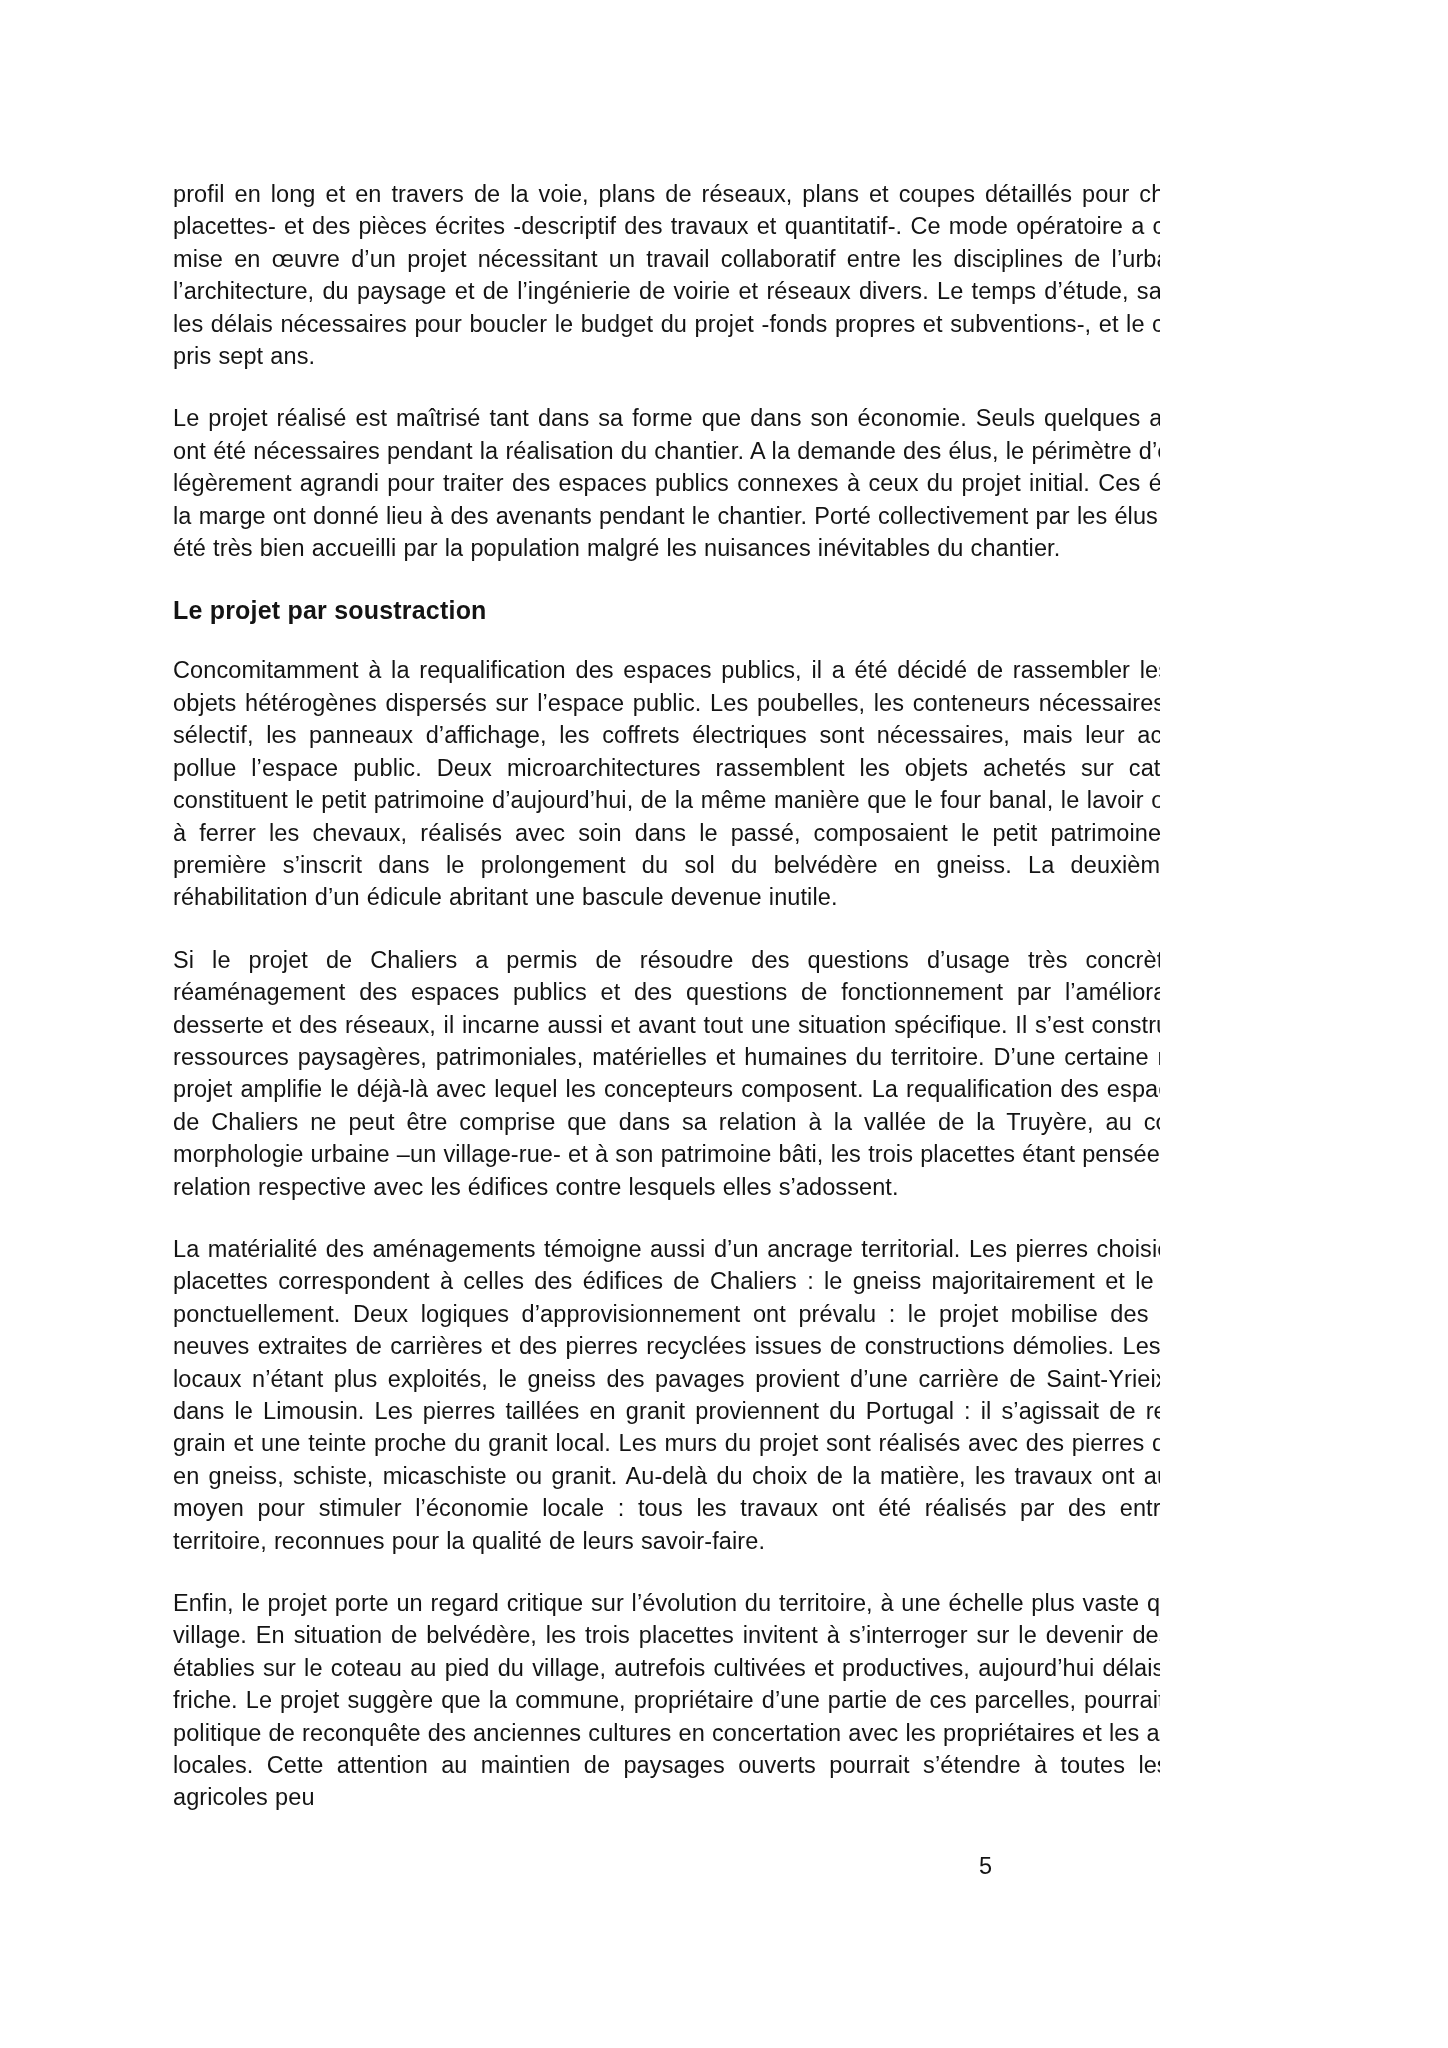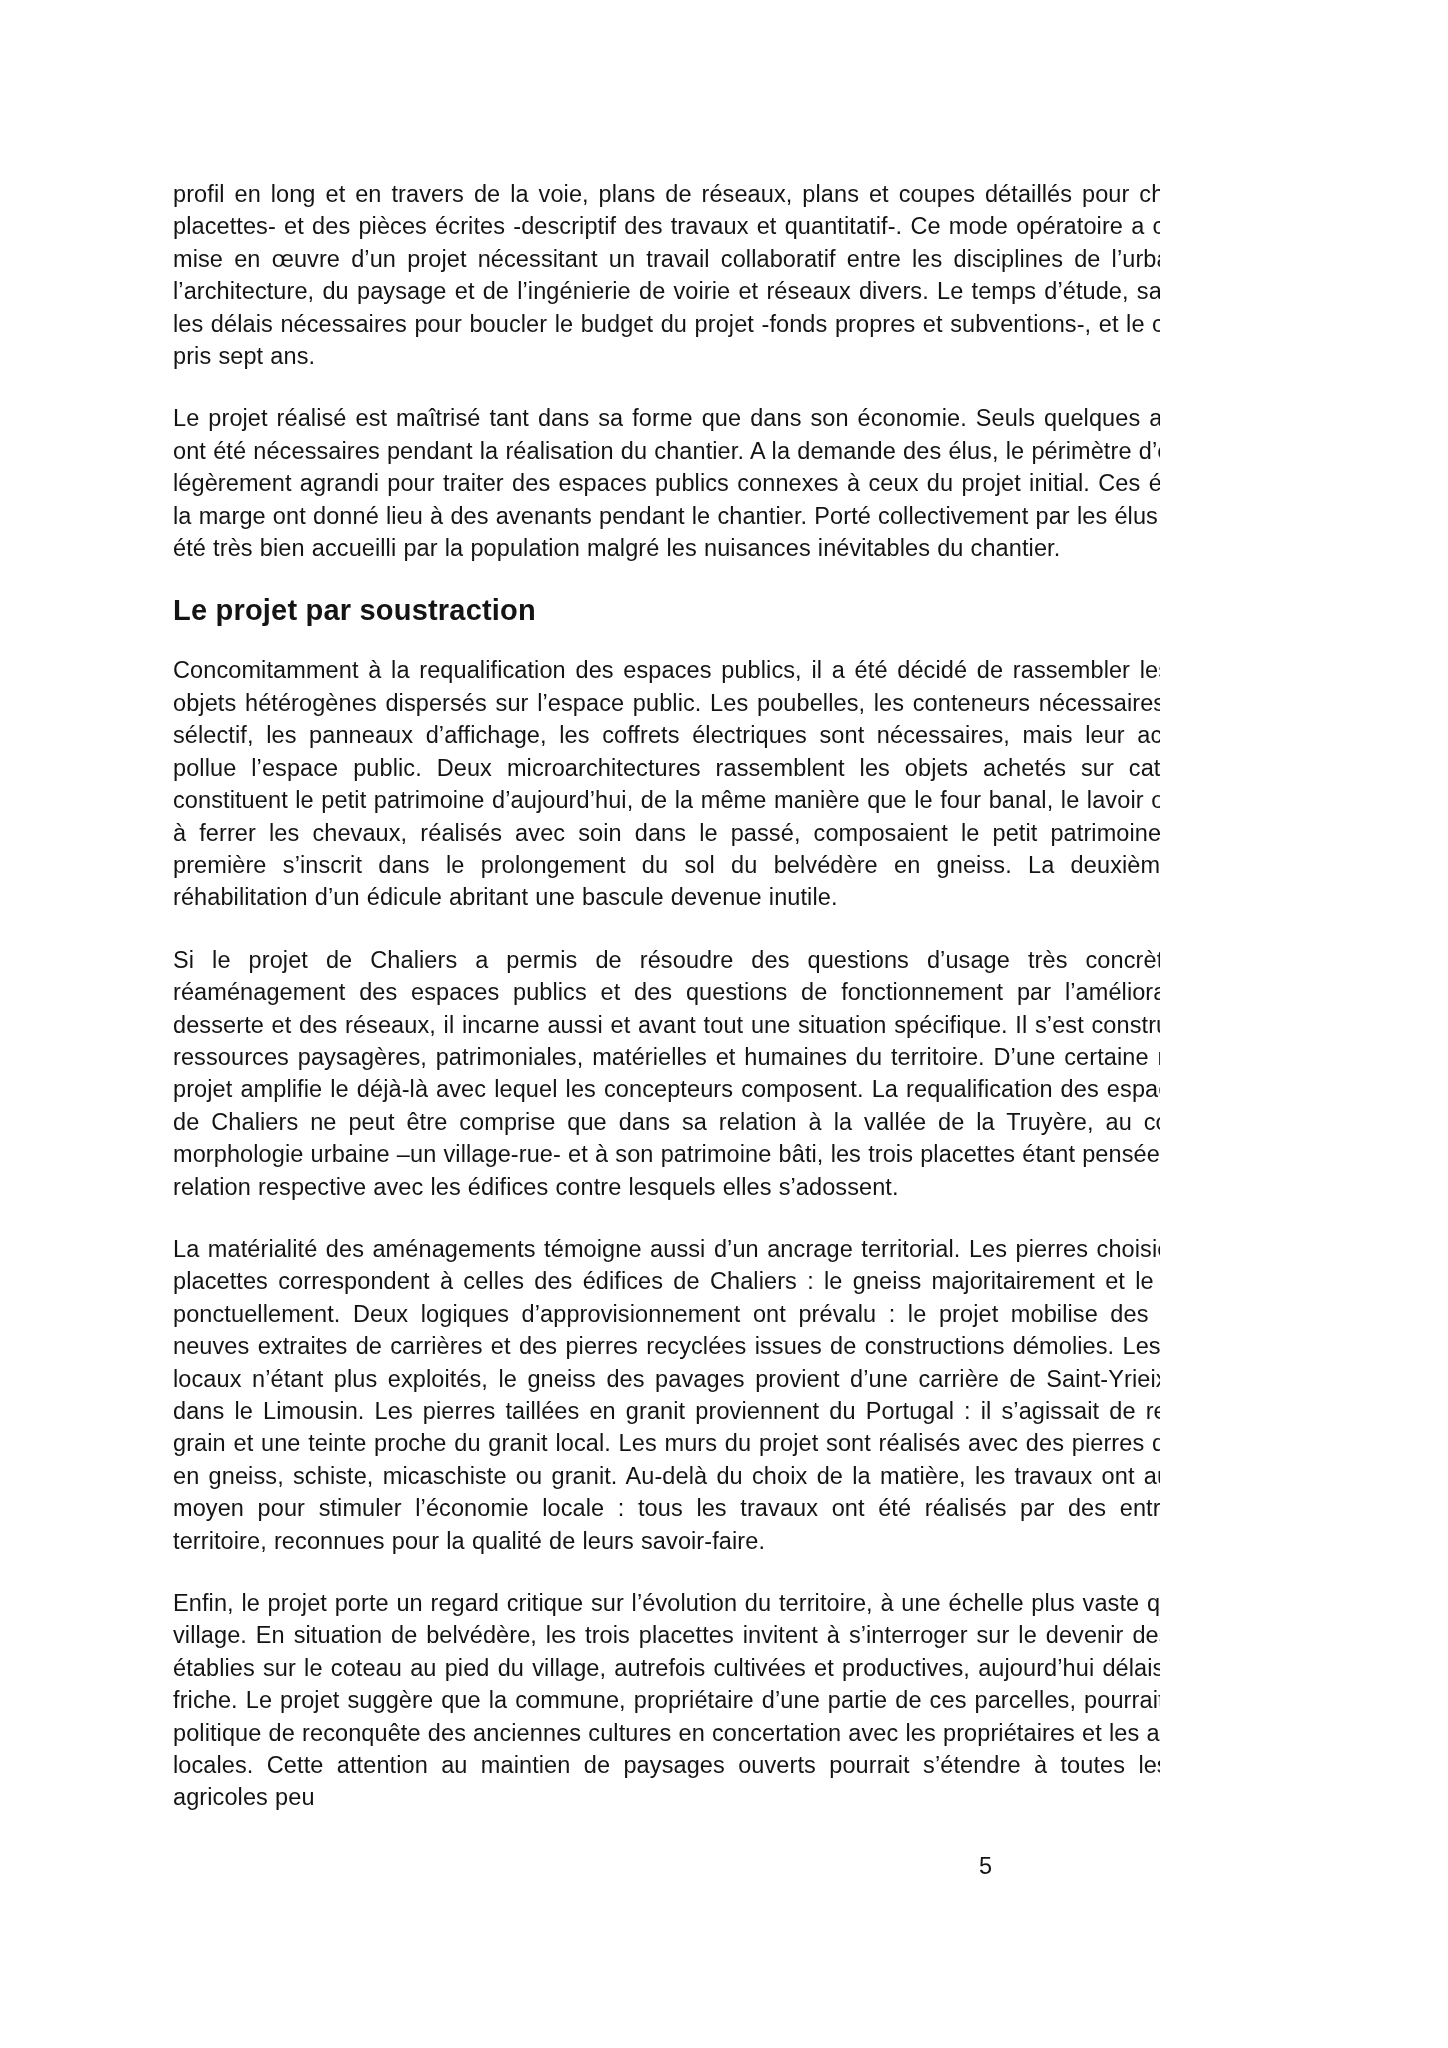--- a/index.html
+++ b/index.html
@@ -24,21 +24,21 @@
   }
   .content p {
     font-size: 23.5px;
     line-height: 32.4px;
     text-align: justify;
     margin: 0 0 30px 0;
     letter-spacing: 0.1px;
     word-spacing: 0.5px;
   }
   .content h2 {
-    font-size: 29px;
+    font-size: 25px;
     line-height: 32px;
     font-weight: bold;
     margin: 26px 0 28px 0;
     letter-spacing: 0.2px;
   }
   .page-number {
     position: absolute;
     top: 1850px;
     right: 168px;
     font-size: 23.5px;

